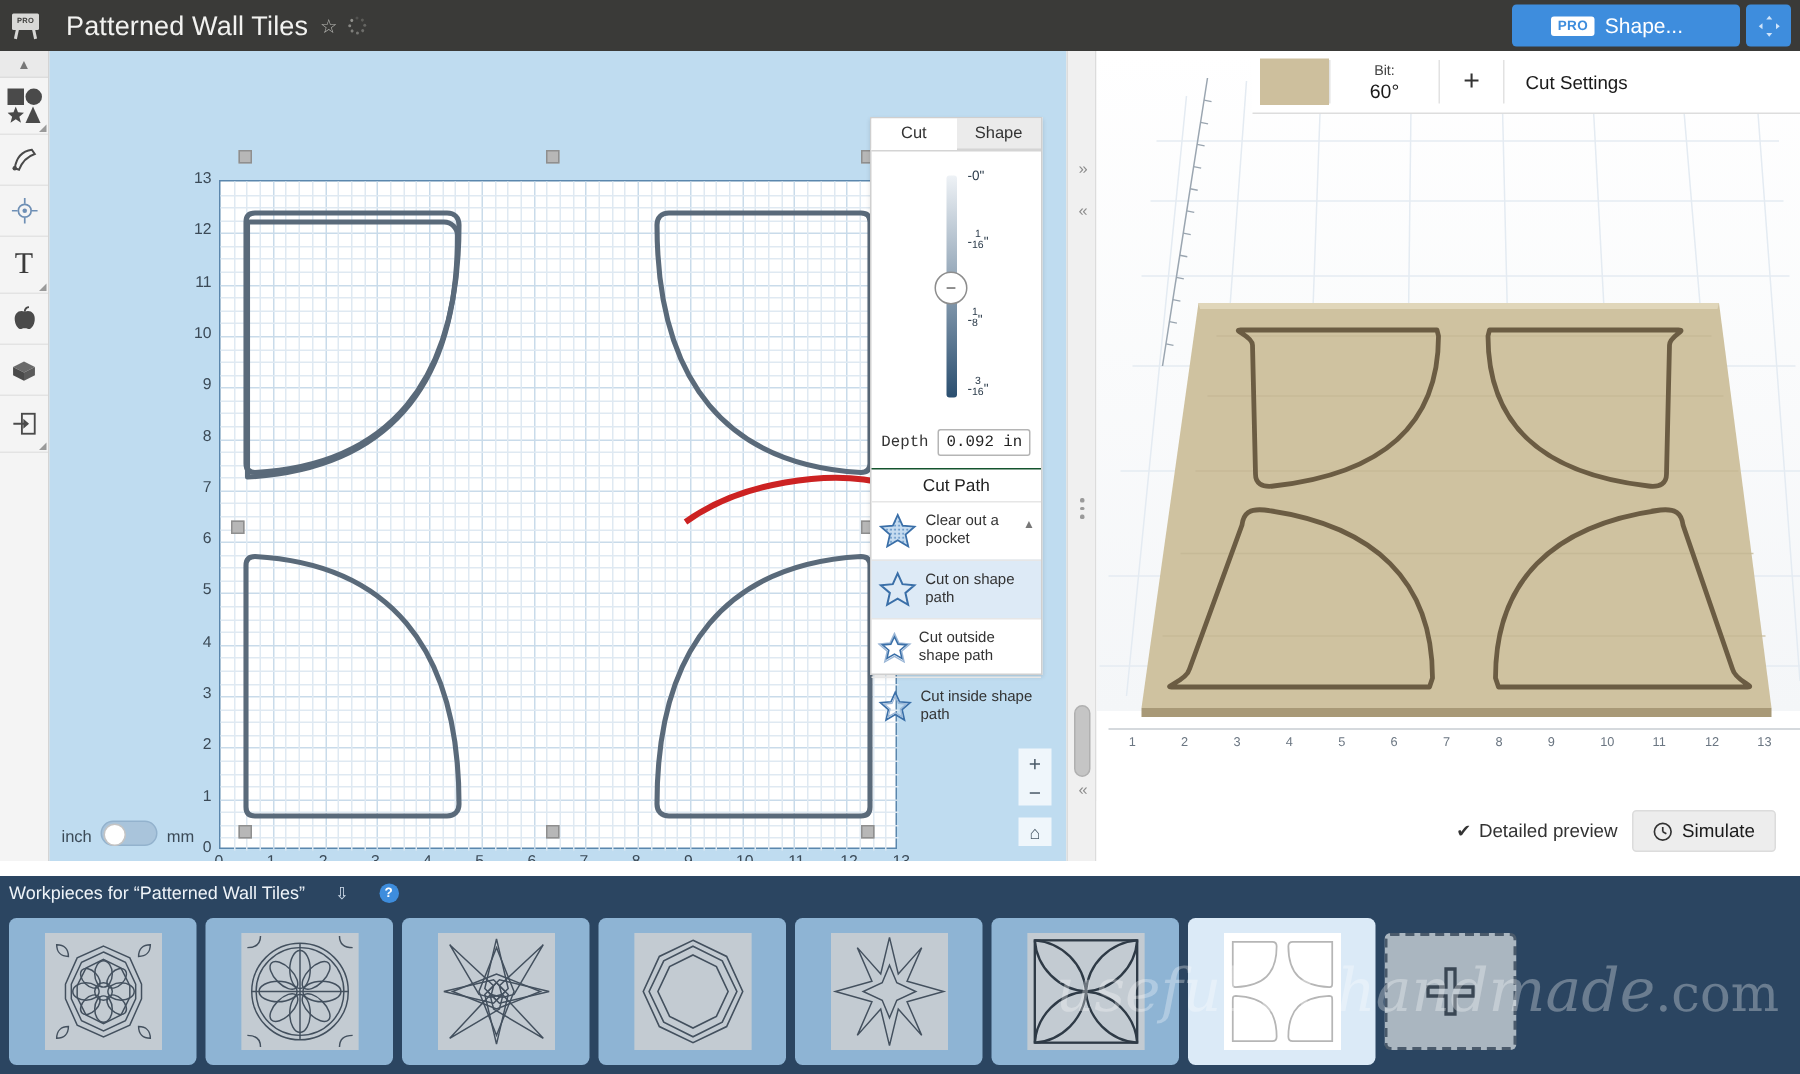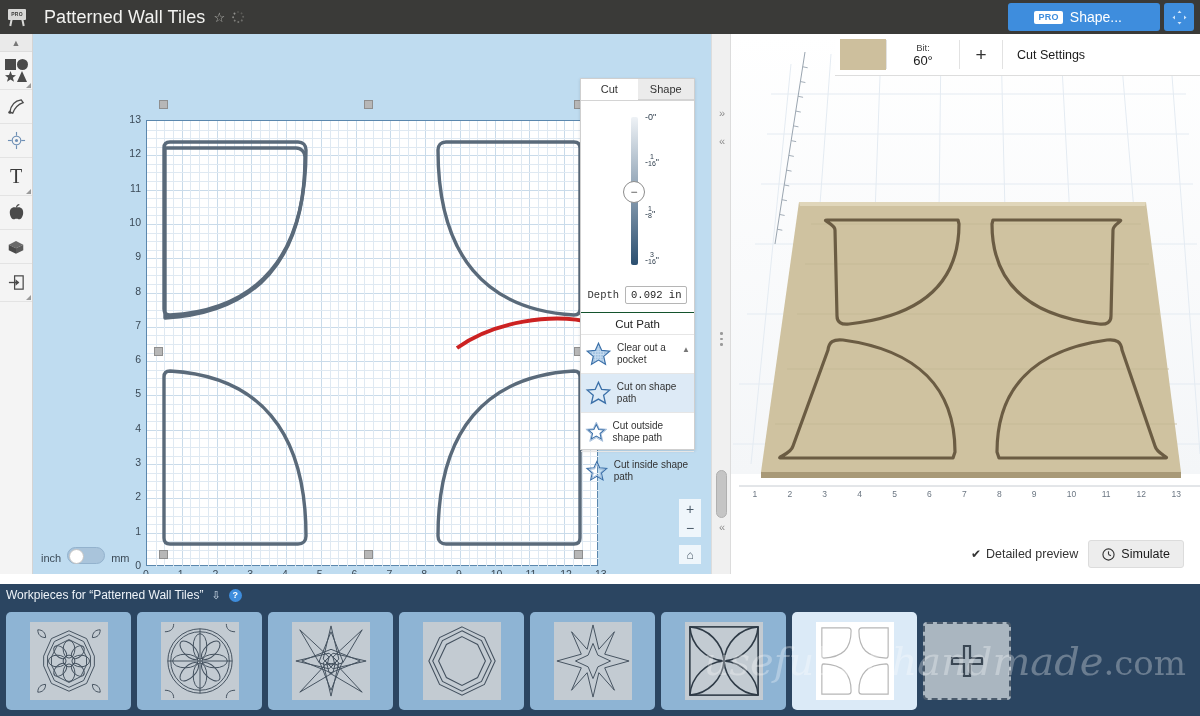--- a/index.html
+++ b/index.html
@@ -246,21 +246,21 @@
   .check { color:#333; font-size:12px; }
   .sim-btn {
     display:flex; align-items:center; gap:6px; background:#ededed;
     border:1px solid #dcdcdc; border-radius:3px; padding:6px 13px;
     font-size:12.5px; color:#1a1a1a; cursor:pointer;
   }
 
   
   .wp-header {
     position:absolute; left:0; top:584px; width:1200px; height:22px;
-    background:#2b4561; display:flex; align-items:center; padding-left:6px; gap:8px;
+    background:#2b4561; display:flex; align-items:center; padding-left:6px; gap:20px;
   }
   .wp-title { color:#eef3f8; font-size:12px; }
   .wp-chev { color:#cfdcea; font-size:11px; cursor:pointer; }
   .help-icon {
     width:13px;height:13px;border-radius:50%; background:#3e8ddd; color:#fff;
     font-size:9px; display:flex;align-items:center;justify-content:center; cursor:pointer;
     font-weight:bold;
   }
   .wp-strip {
     position:absolute; left:0; top:606px; width:1200px; height:110px;

